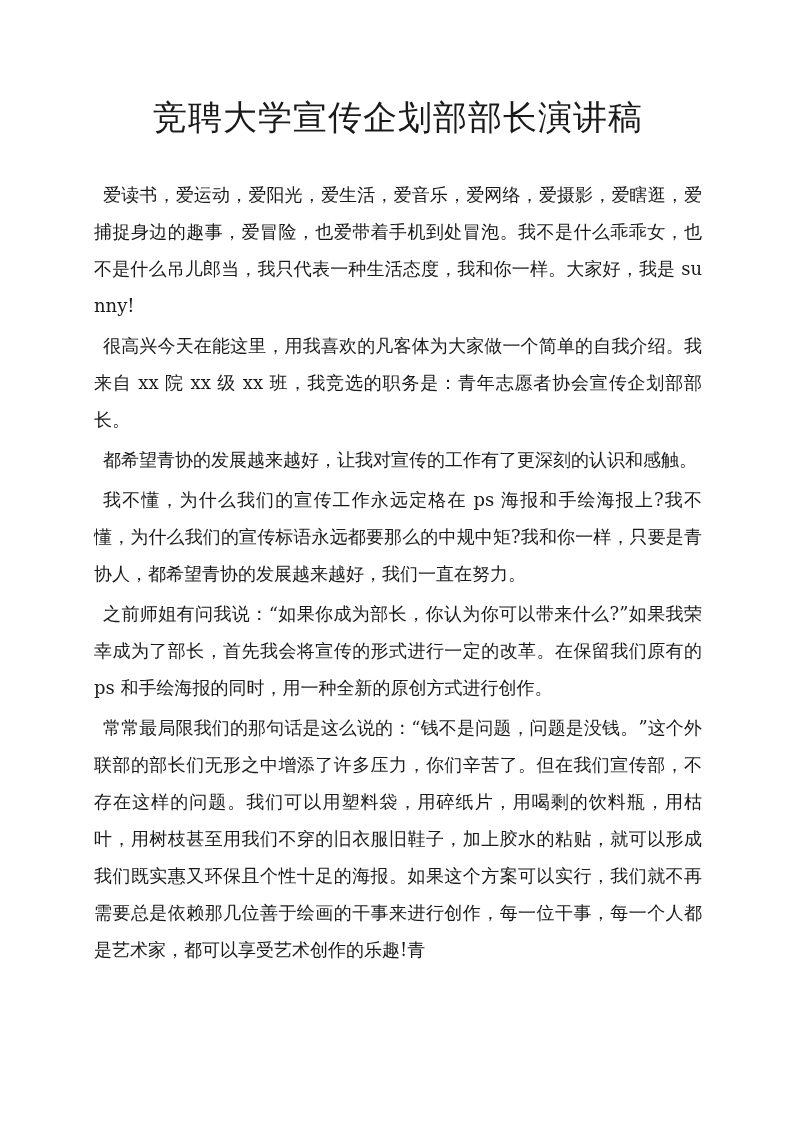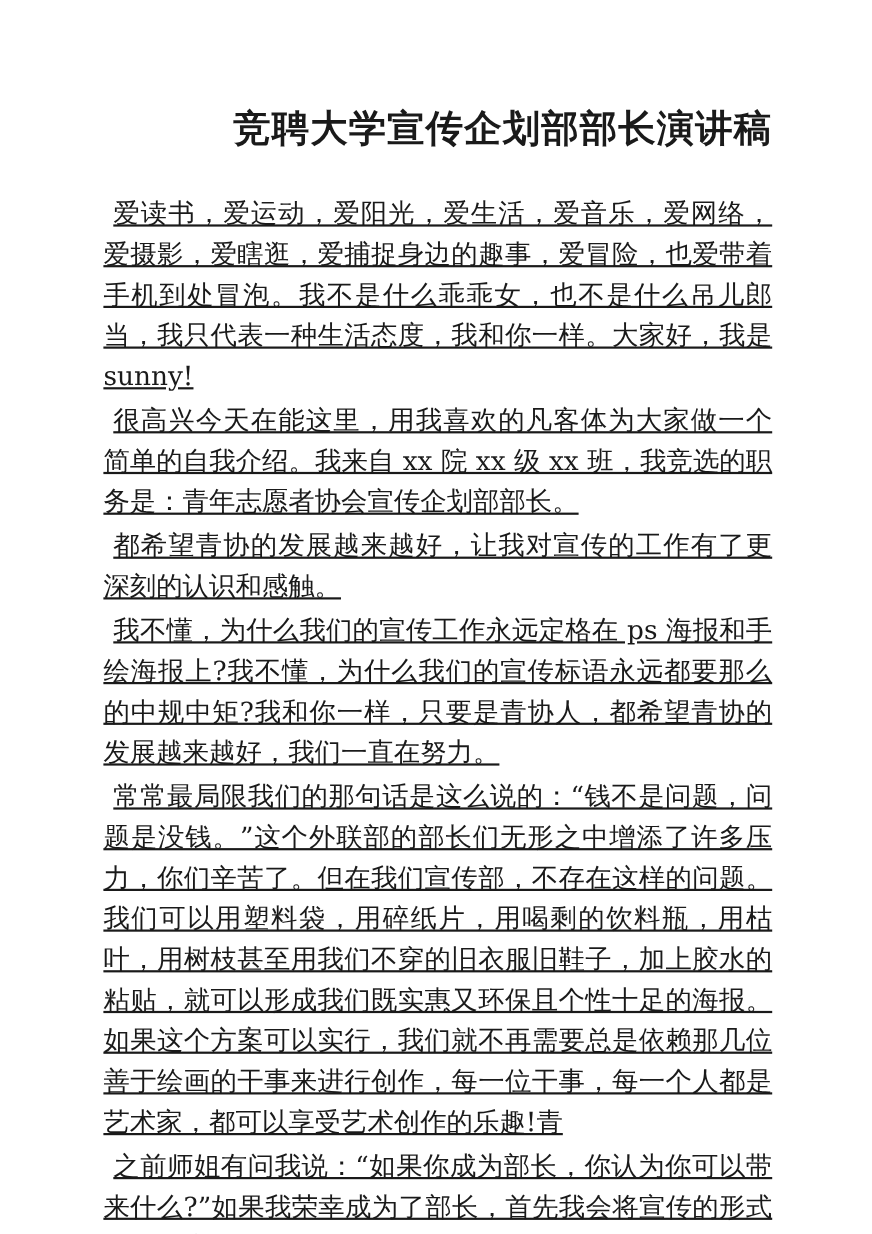--- a/index.html
+++ b/index.html
@@ -17,41 +17,40 @@
     width: 793px;
     height: 1122px;
     background: #ffffff;
     padding: 96px 91px 0 94px;
     font-family: "DejaVu Serif", "Liberation Serif", serif;
     color: #1a1a1a;
   }
   .doc-title {
     font-size: 34px;
     line-height: 42px;
-    font-weight: 700;
-    text-align: right;
+    font-weight: 400;
+    text-align: center;
     letter-spacing: 1px;
     margin: 0 0 38px 0;
   }
   .doc-body p {
-    font-size: 24px;
+    font-size: 18px;
     line-height: 37px;
     text-align: justify;
     text-indent: 9px;
     margin: 0 0 3px 0;
     word-break: break-all;
-    text-decoration: underline;
   }
 </style>
 </head>
 <body>
 
 <div class="page">
   <h1 class="doc-title">竞聘大学宣传企划部部长演讲稿</h1>
   <div class="doc-body">
     <p>爱读书，爱运动，爱阳光，爱生活，爱音乐，爱网络，爱摄影，爱瞎逛，爱捕捉身边的趣事，爱冒险，也爱带着手机到处冒泡。我不是什么乖乖女，也不是什么吊儿郎当，我只代表一种生活态度，我和你一样。大家好，我是 sunny!</p>
     <p>很高兴今天在能这里，用我喜欢的凡客体为大家做一个简单的自我介绍。我来自 xx 院 xx 级 xx 班，我竞选的职务是：青年志愿者协会宣传企划部部长。</p>
     <p>都希望青协的发展越来越好，让我对宣传的工作有了更深刻的认识和感触。</p>
     <p>我不懂，为什么我们的宣传工作永远定格在 ps 海报和手绘海报上?我不懂，为什么我们的宣传标语永远都要那么的中规中矩?我和你一样，只要是青协人，都希望青协的发展越来越好，我们一直在努力。</p>
+    <p>之前师姐有问我说：“如果你成为部长，你认为你可以带来什么?”如果我荣幸成为了部长，首先我会将宣传的形式进行一定的改革。在保留我们原有的 ps 和手绘海报的同时，用一种全新的原创方式进行创作。</p>
     <p>常常最局限我们的那句话是这么说的：“钱不是问题，问题是没钱。”这个外联部的部长们无形之中增添了许多压力，你们辛苦了。但在我们宣传部，不存在这样的问题。我们可以用塑料袋，用碎纸片，用喝剩的饮料瓶，用枯叶，用树枝甚至用我们不穿的旧衣服旧鞋子，加上胶水的粘贴，就可以形成我们既实惠又环保且个性十足的海报。如果这个方案可以实行，我们就不再需要总是依赖那几位善于绘画的干事来进行创作，每一位干事，每一个人都是艺术家，都可以享受艺术创作的乐趣!青</p>
-    <p>之前师姐有问我说：“如果你成为部长，你认为你可以带来什么?”如果我荣幸成为了部长，首先我会将宣传的形式进行一定的改革。在保留我们原有的 ps 和手绘海报的同时，用一种全新的原创方式进行创作。</p>
   </div>
 </div>
 
 </body></html>

